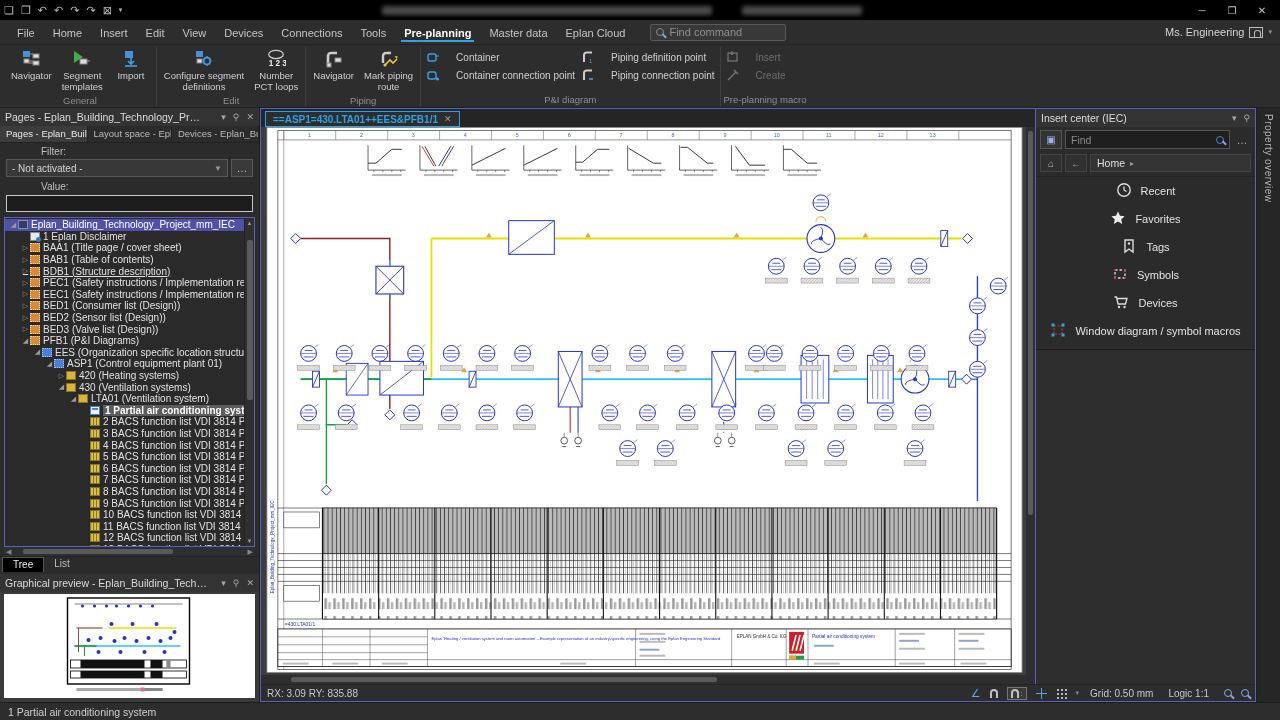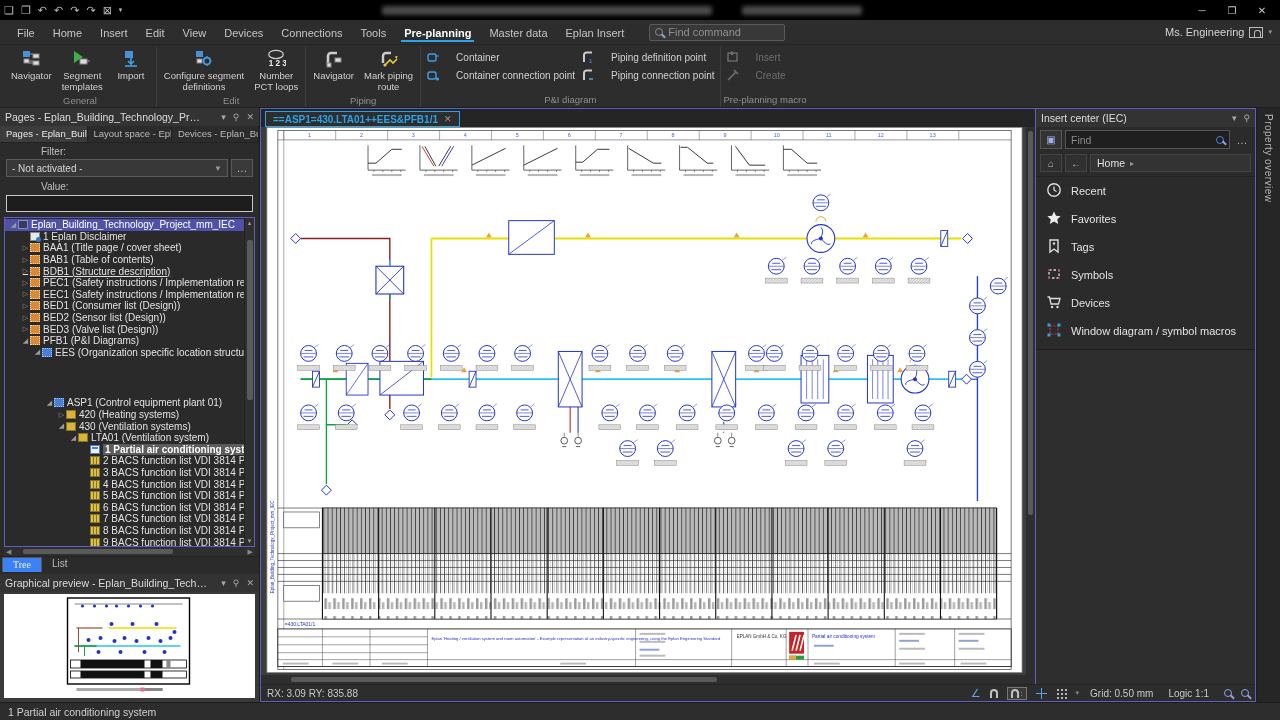--- a/index.html
+++ b/index.html
@@ -68,21 +68,21 @@
   .trow .tic{width:10px;height:9px;margin-right:3px;flex:0 0 auto;}
   .trow.sel1{background:#4f51a8;color:#fff;}
   .trow.sel2 .tlabel{background:#5c5c5c;color:#fff;font-weight:bold;padding:0 2px;}
   .vsb{width:10px;background:#2f2f2f;border-left:1px solid #222;display:flex;flex-direction:column;align-items:center;flex:0 0 auto;}
   .vsb .th{width:6px;background:#5a5a5a;flex:0 0 160px;margin-top:14px;border-radius:2px;}
   .hsb{height:9px;margin:0 4px;background:#2f2f2f;display:flex;align-items:center;flex:0 0 auto;}
   .hsb .th{height:5px;background:#5a5a5a;width:150px;margin-left:10px;border-radius:2px;}
   .hsb .ar{color:#888;font-size:7px;padding:0 2px;}
   .treetabs{height:16px;display:flex;flex:0 0 auto;background:#2b2b2b;padding-left:2px;border-top:1px solid #222;}
   .treetab{padding:1px 10px;font-size:10px;color:#bbb;}
-  .treetab.active{background:#3b82f6;color:#eee;border:1px solid #555;border-bottom:none;font-family:Liberation Serif, serif;}
+  .treetab.active{background:#000000;color:#eee;border:1px solid #555;border-bottom:none;}
 
   
   .ic-project{background:#3a3a5e;border:1px solid #7a8bd0;}
   .ic-pageinfo{background:#e8e8e8;border:1px solid #888;position:relative;}
   .ic-pageinfo::after{content:'';position:absolute;right:-2px;bottom:-2px;width:5px;height:5px;border-radius:50%;background:#2e7fd4;}
   .ic-orange{background:#d8893a;border:1px dotted #f3d7a0;}
   .ic-gridblue{background:linear-gradient(#4a7fd4,#4a7fd4),#2a2a2a;border:1px dotted #9cc2ff;}
   .ic-folder{background:#d8b43a;border:1px solid #8a7420;}
   .ic-pageblue{background:#eef3ff;border:1px solid #4a7fd4;position:relative;}
   .ic-pageblue::after{content:'';position:absolute;left:1px;top:1px;width:6px;height:2px;background:#4a7fd4;}
@@ -107,21 +107,21 @@
   
   .rightdock{width:220px;flex:0 0 auto;border-left:1px solid #5e60bf;display:flex;flex-direction:column;background:#2b2b2b;}
   .icfind{display:flex;gap:3px;padding:3px 4px;align-items:center;}
   .icfbtn{width:22px;height:19px;border:1px solid #555;background:#333;display:flex;align-items:center;justify-content:center;color:#9ab0e8;font-size:10px;}
   .icinput{flex:1;height:19px;background:#1f1f1f;border:1px solid #555;display:flex;align-items:center;padding:0 5px;color:#8a8a8a;font-size:10.5px;}
   .icinput .mag{margin-left:auto;}
   .icdots{width:18px;text-align:center;color:#aaa;}
   .crumbrow{display:flex;gap:3px;padding:2px 4px 4px;align-items:center;border-bottom:1px solid #222;}
   .crbtn{width:22px;height:18px;border:1px solid #444;background:#303030;display:flex;align-items:center;justify-content:center;color:#bbb;font-size:10px;}
   .crpath{flex:1;height:18px;background:#333;border:1px solid #444;display:flex;align-items:center;padding:0 6px;color:#e0e0e0;font-size:10.5px;gap:5px;}
-  .icitem{height:28px;display:flex;align-items:center;gap:9px;padding:0 10px;color:#e3e3e3;font-size:11px;}
+  .icitem{height:28px;display:flex;align-items:center;gap:9px;padding:0 10px;color:#e3e3e3;font-size:11px;justify-content:center;}
   .icitem .badge{margin-left:auto;width:15px;height:15px;border:1px solid #bbb;border-radius:50%;font-size:9px;display:flex;align-items:center;justify-content:center;color:#ddd;}
   .rd-rest{flex:1;border-top:1px solid #1c1c1c;background:#2e2e2e;margin-top:4px;}
 
   
   .statusbar{height:17px;background:#2d2d2d;border-top:1px solid #242424;display:flex;align-items:center;padding:0 6px;gap:8px;font-size:10px;color:#c8c8c8;flex:0 0 auto;}
   .sb-right{margin-left:auto;display:flex;align-items:center;gap:9px;}
   .mag{width:8px;height:8px;border:1.5px solid #8fa3e0;border-radius:50%;position:relative;display:inline-block;}
   .mag::after{content:'';position:absolute;width:5px;height:1.5px;background:#8fa3e0;transform:rotate(45deg);right:-4px;bottom:-1px;}
   .magnet{width:8px;height:9px;border:2px solid #c0c0c0;border-bottom:none;border-radius:5px 5px 0 0;display:inline-block;}
   .magbox{border:1px solid #777;background:#3a3a3a;padding:1px 3px;display:flex;align-items:center;gap:2px;}
@@ -162,21 +162,21 @@
         <div class="menutab">File</div>
         <div class="menutab">Home</div>
         <div class="menutab">Insert</div>
         <div class="menutab">Edit</div>
         <div class="menutab">View</div>
         <div class="menutab">Devices</div>
         <div class="menutab">Connections</div>
         <div class="menutab">Tools</div>
         <div class="menutab active">Pre-planning</div>
         <div class="menutab">Master data</div>
-        <div class="menutab">Eplan Insert</div>
+        <div class="menutab">Eplan Cloud</div>
       </div>
     <div class="findbox">
       <span class="mag" style="border-color:#8a8a8a"></span>
       <span>Find command</span>
     </div>
     <div class="userarea">
       <span>Ms. Engineering</span>
       <span class="useric"></span>
       <span style="font-size:7px;color:#999">▾</span>
     </div>
@@ -427,21 +427,21 @@
             <div class="trow" style="padding-left: 16px;">
               <span class="exp">◢</span>
               <span class="tic ic-orange"></span>
               <span class="tlabel">PFB1 (P&amp;I Diagrams)</span>
             </div>
             <div class="trow" style="padding-left: 28px;">
               <span class="exp">◢</span>
               <span class="tic ic-gridblue"></span>
               <span class="tlabel">EES (Organization specific location structure)</span>
             </div>
-            <div class="trow" style="padding-left: 40px; margin-top: 39px;">
+            <div class="trow" style="padding-left: 40px;">
               <span class="exp">◢</span>
               <span class="tic ic-gridblue"></span>
               <span class="tlabel">ASP1 (Control equipment plant 01)</span>
             </div>
             <div class="trow" style="padding-left: 52px;">
               <span class="exp">▷</span>
               <span class="tic ic-folder"></span>
               <span class="tlabel">420 (Heating systems)</span>
             </div>
             <div class="trow" style="padding-left: 52px;">

